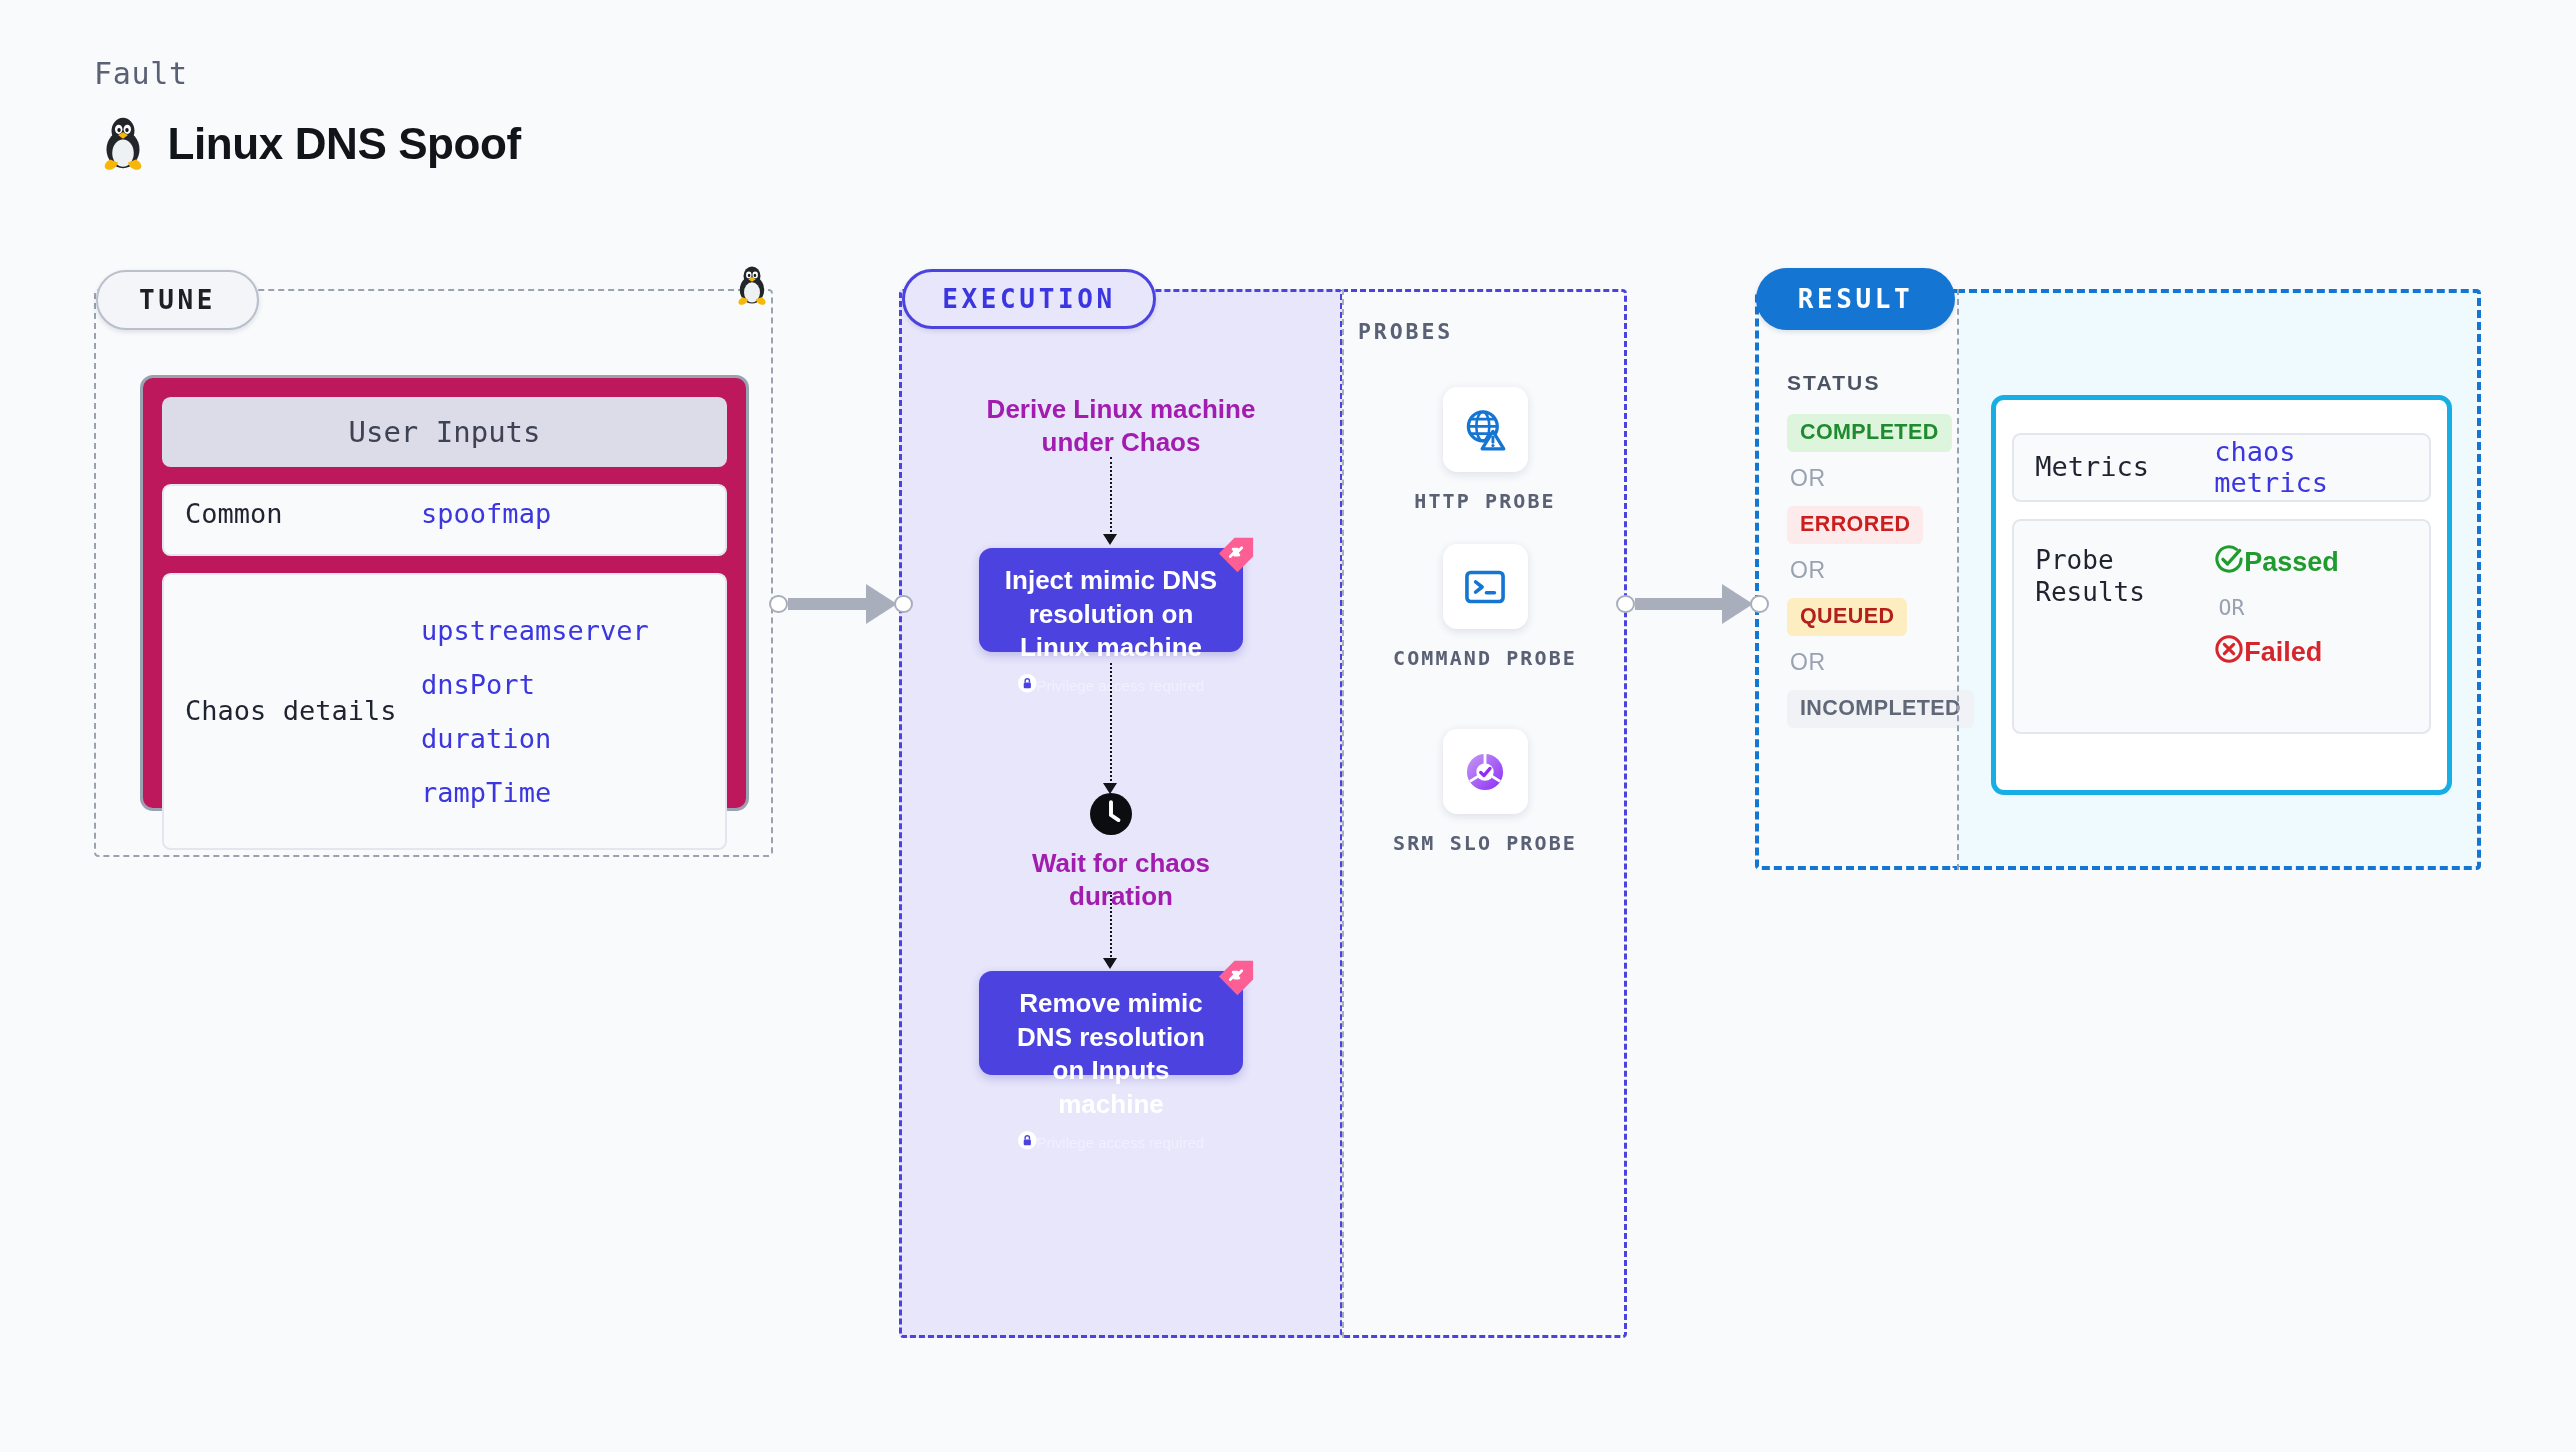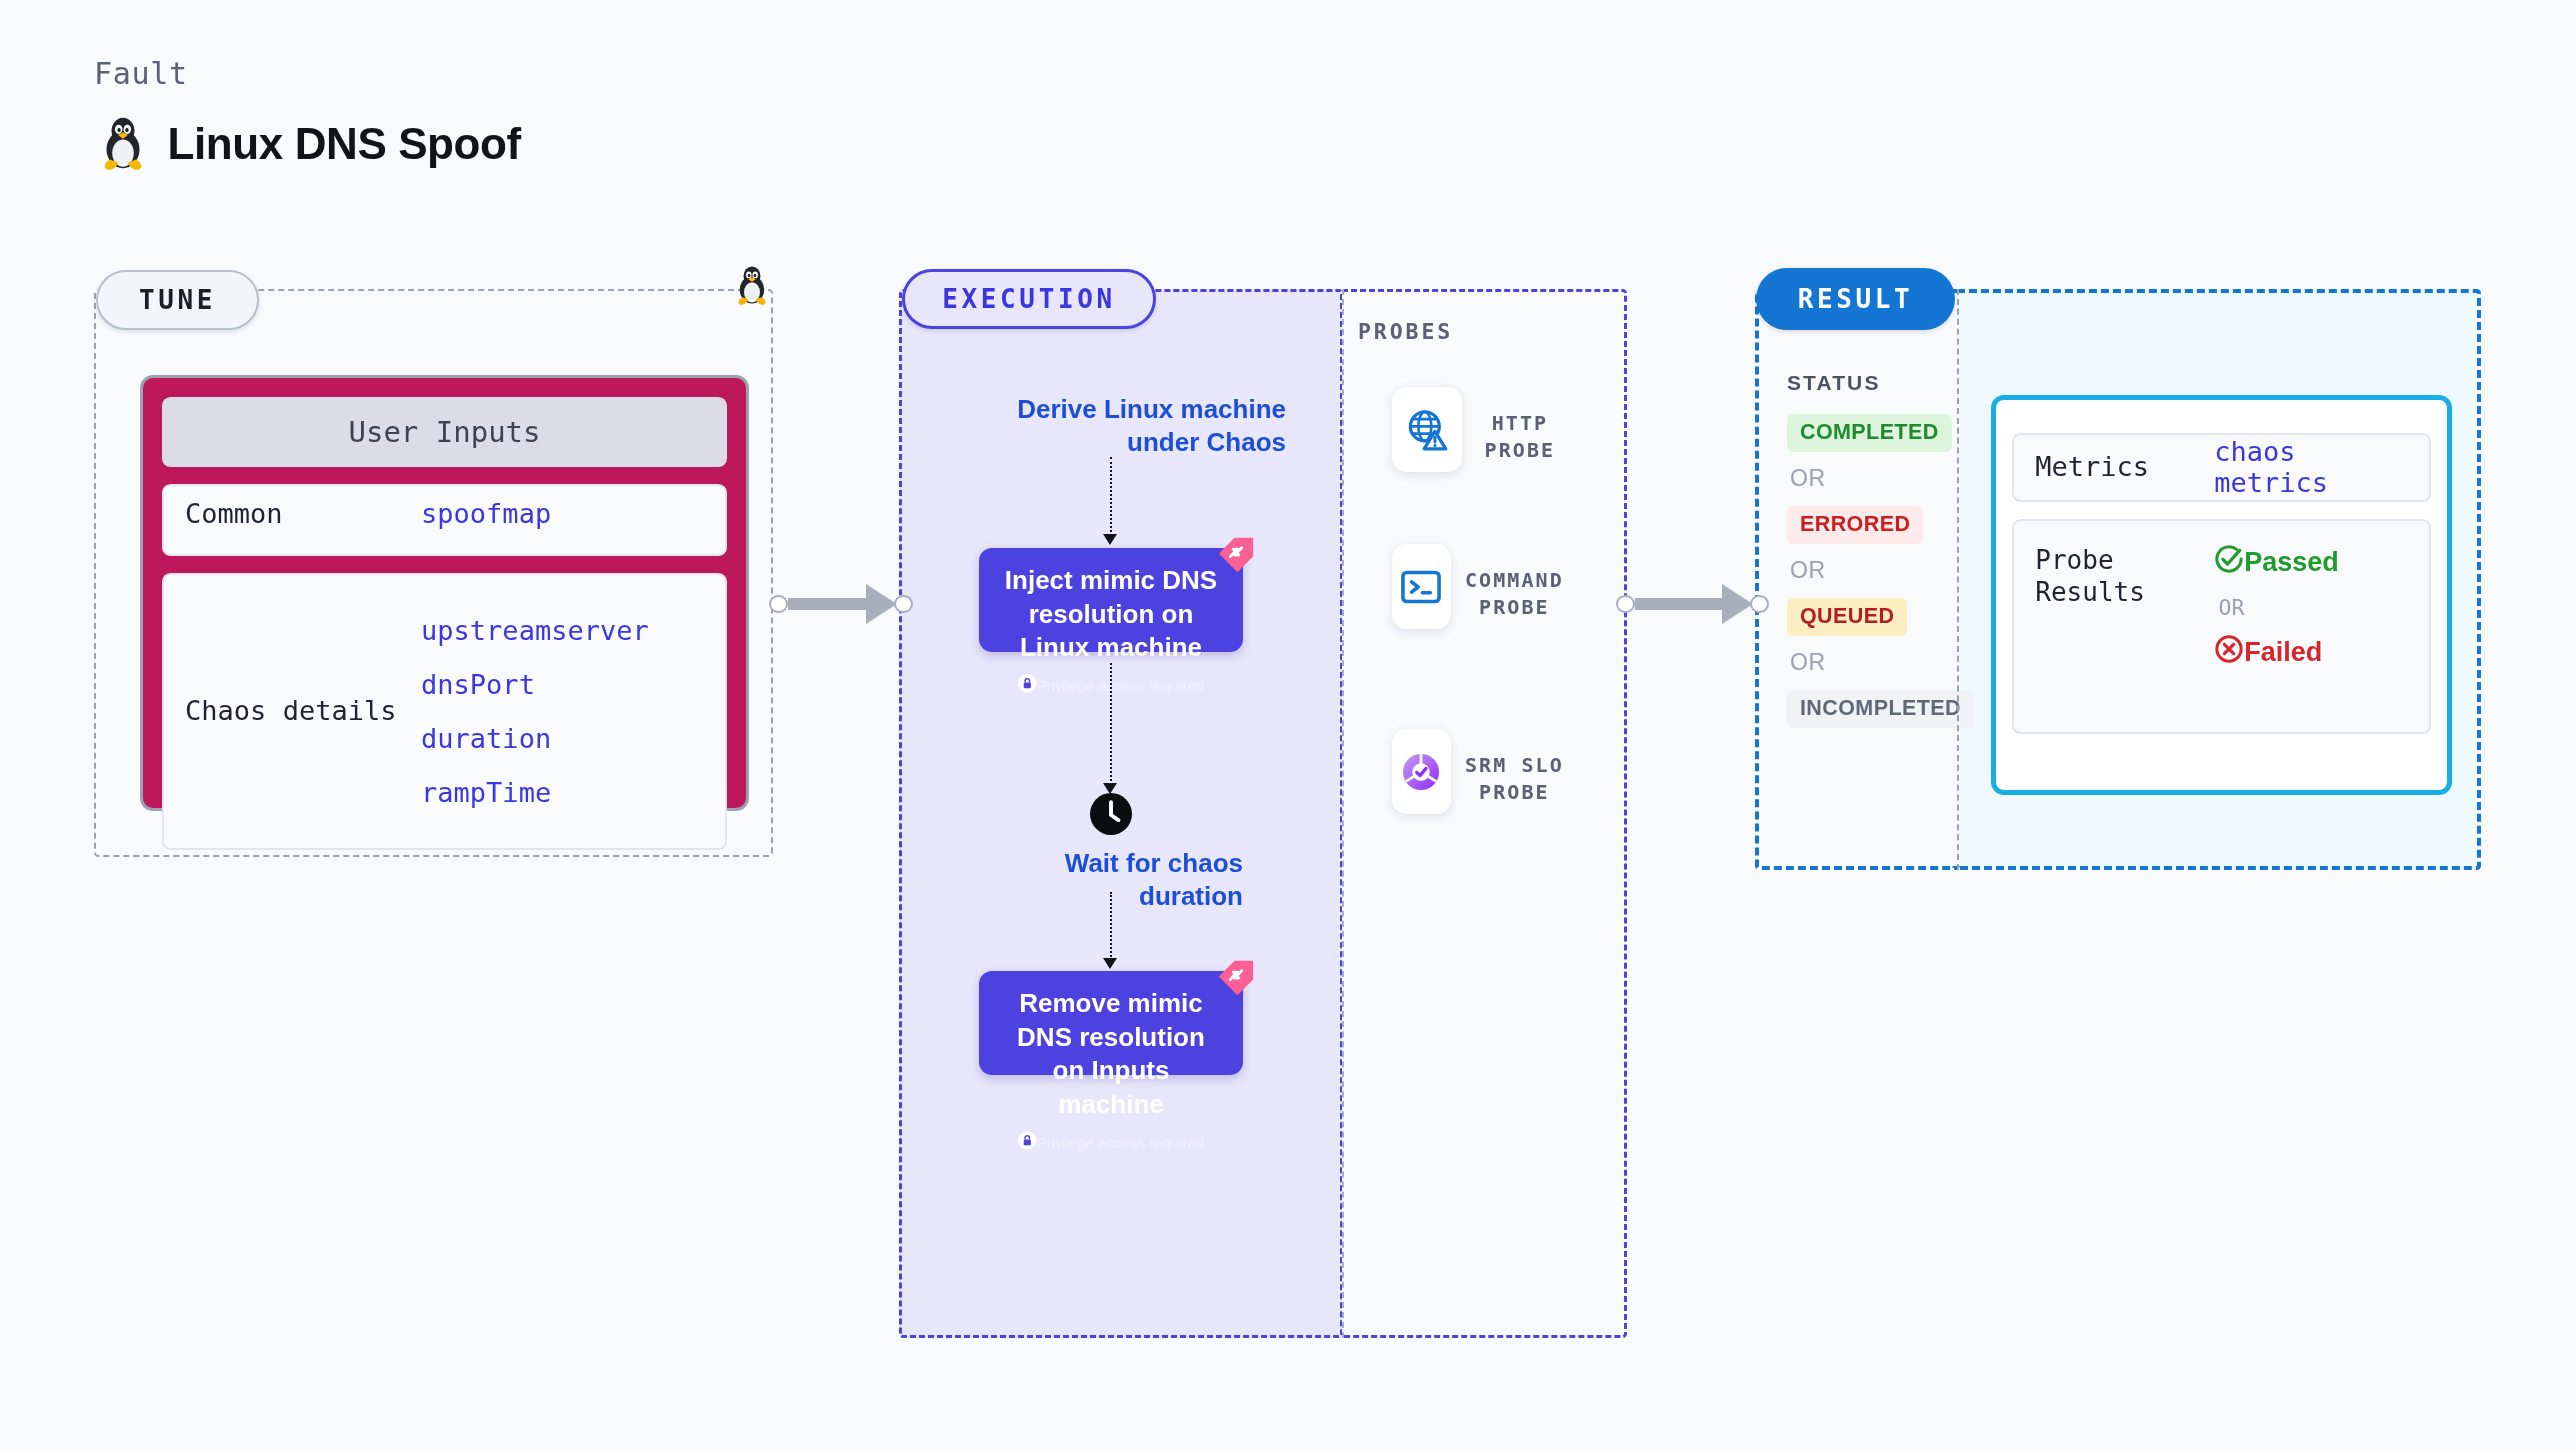--- a/index.html
+++ b/index.html
@@ -279,24 +279,24 @@
     box-sizing: border-box;
     border: 5px solid #16aee4;
     border-radius: 13px;
     background: #ffffff;
     padding: 15.8px;
   }
 
   
   .flow-text {
     position: absolute;
-    text-align: right;
+    text-align: center;
     font-size: 26px;
     font-weight: bold;
-    color: #1d4ed8;
+    color: #a21caf;
     line-height: 1.28;
   }
   #derive-text { left: 956px; top: 393px; width: 330px; }
   #wait-text   { left: 999px; top: 847px; width: 244px; }
 
   .action-box {
     position: absolute;
     box-sizing: border-box;
     background: #4b42e0;
     border-radius: 13px;
@@ -356,21 +356,21 @@
     top: 793px;
     width: 42px;
     height: 42px;
   }
 
   
   .probe-item {
     position: absolute;
     width: 186px;
     display: flex;
-    flex-direction: row;
+    flex-direction: column;
     align-items: center;
   }
   .probe-icon-card {
     width: 85px;
     height: 85px;
     border-radius: 14.3px;
     background: #ffffff;
     box-shadow: 0 2.9px 8.6px rgba(40,50,80,0.12);
     display: flex;
     align-items: center;

